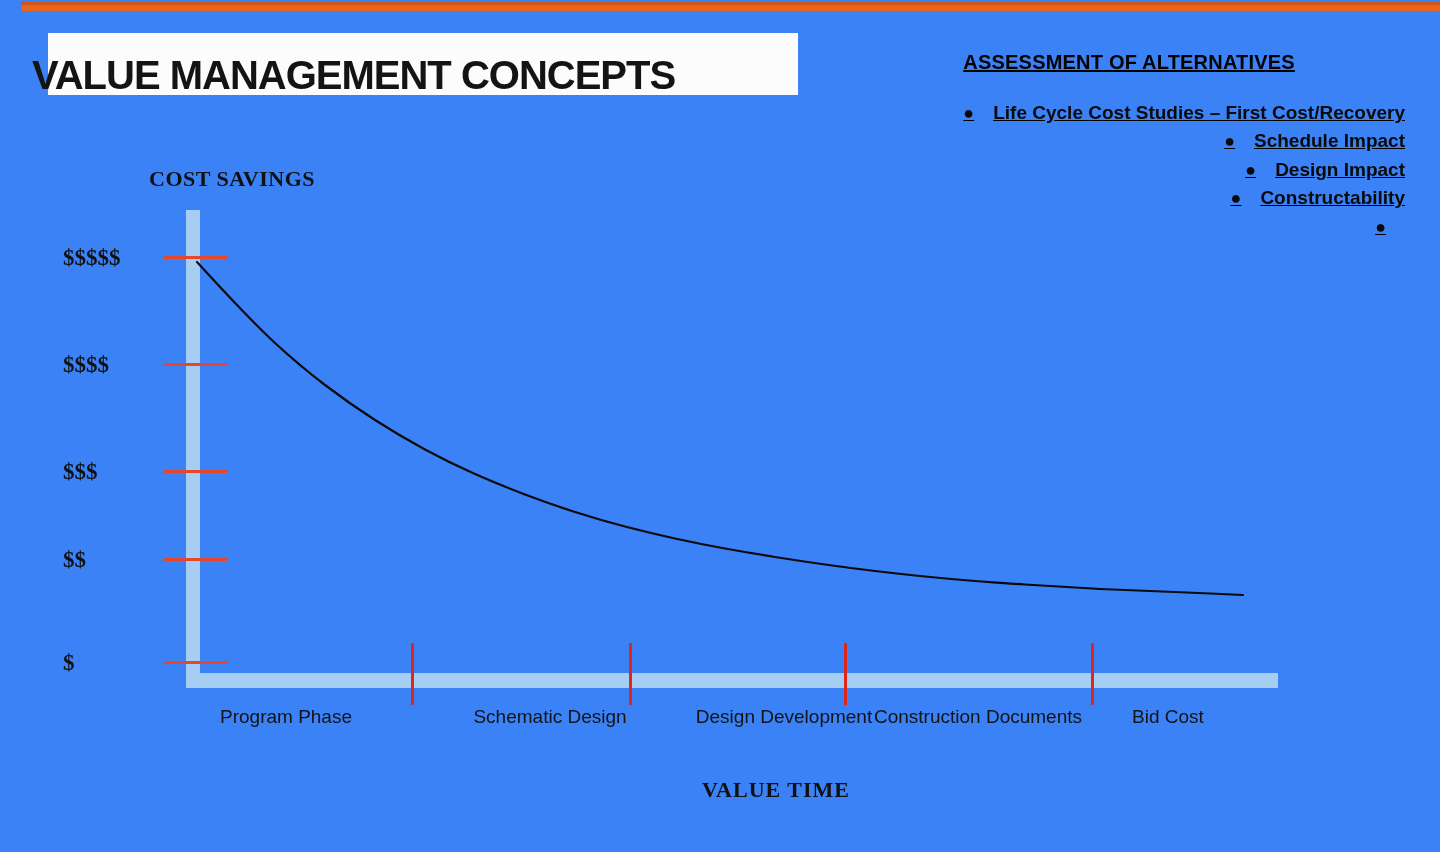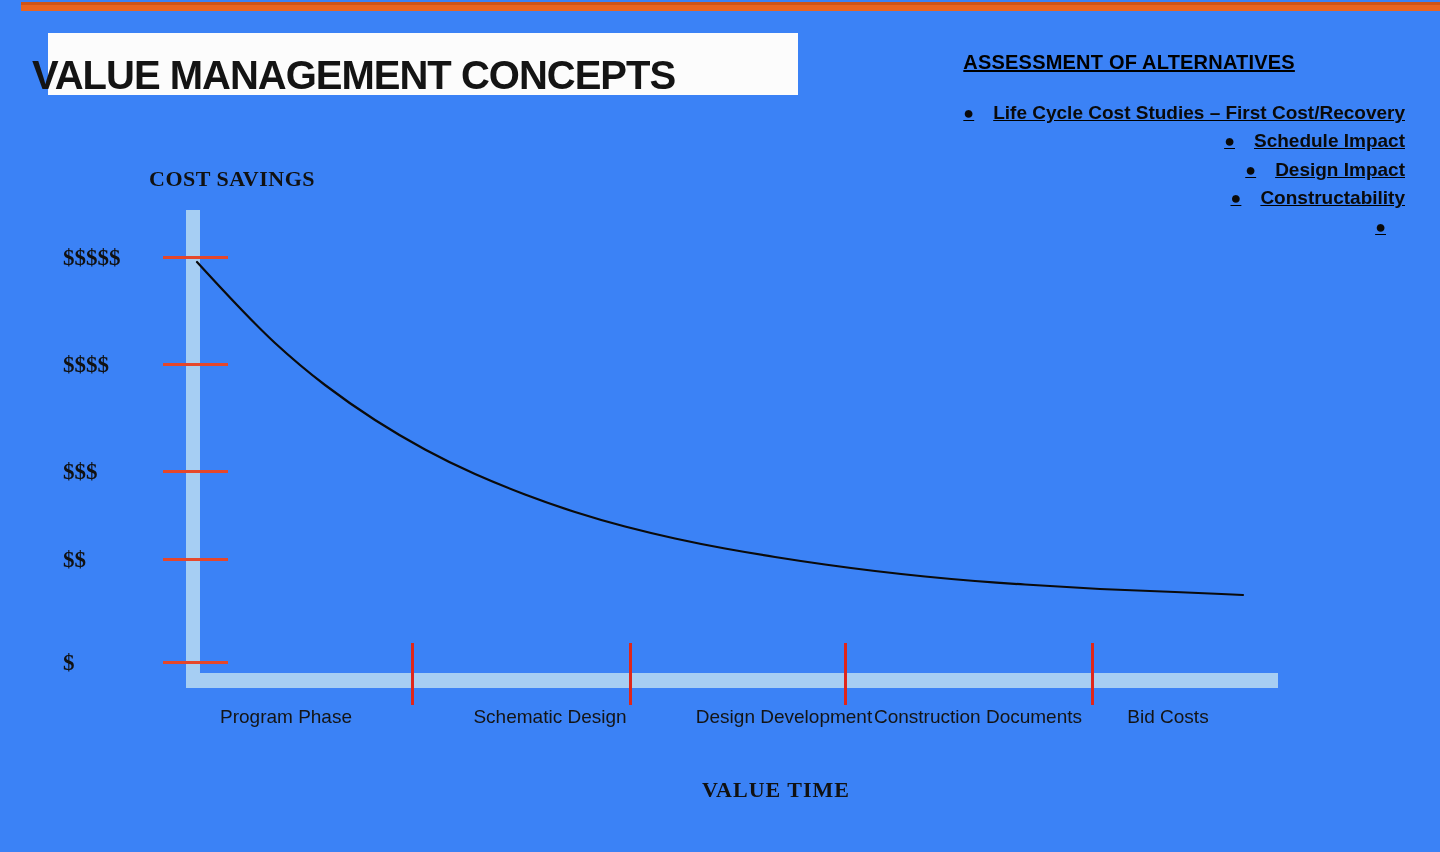--- a/index.html
+++ b/index.html
@@ -110,17 +110,17 @@
 
   <div class="x-tick xt0" style="background: rgb(224, 38, 26);"></div>
   <div class="x-tick xt1" style="background: rgb(224, 38, 26);"></div>
   <div class="x-tick xt2" style="background: rgb(224, 38, 26);"></div>
   <div class="x-tick xt3" style="background: rgb(224, 38, 26);"></div>
 
   <div class="x-tick-label xl0">Program Phase</div>
   <div class="x-tick-label xl1">Schematic Design</div>
   <div class="x-tick-label xl2">Design Development</div>
   <div class="x-tick-label xl3">Construction Documents</div>
-  <div class="x-tick-label xl4">Bid Costs</div>
+  <div class="x-tick-label xl4">Bid Cost</div>
 
   <div class="x-axis-title">VALUE TIME</div>
 
 </div>
 
 </body></html>

